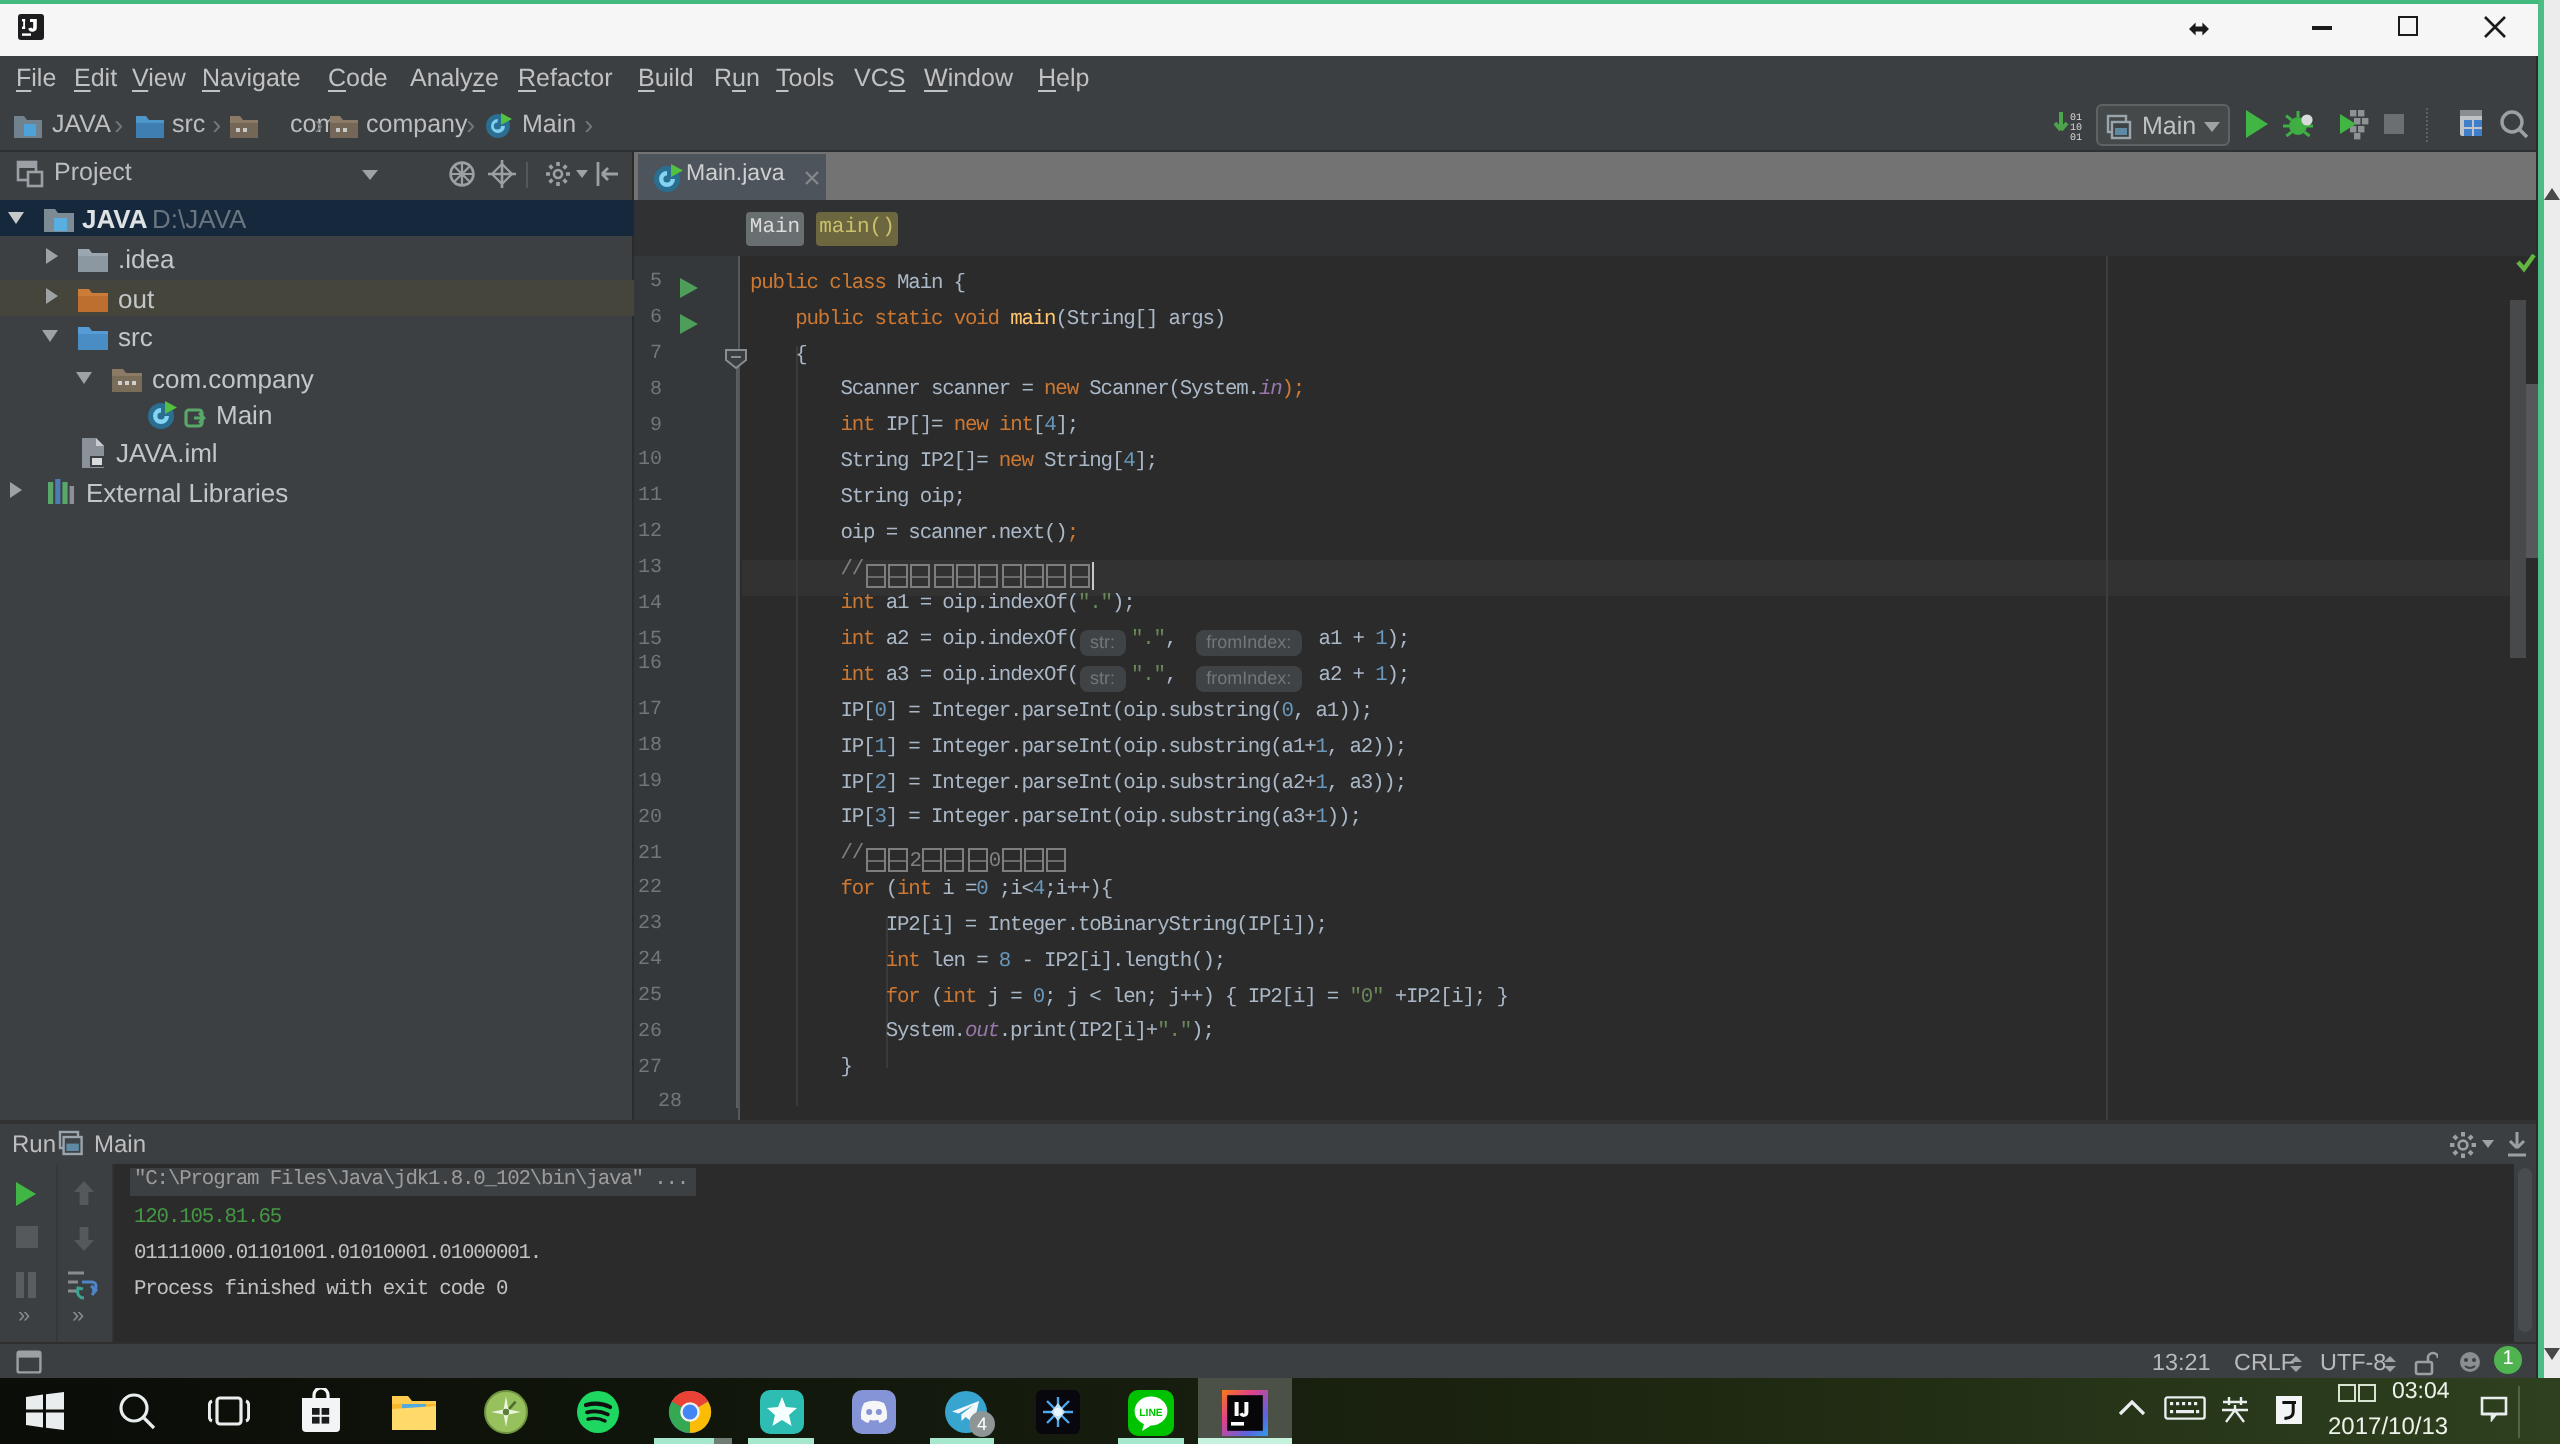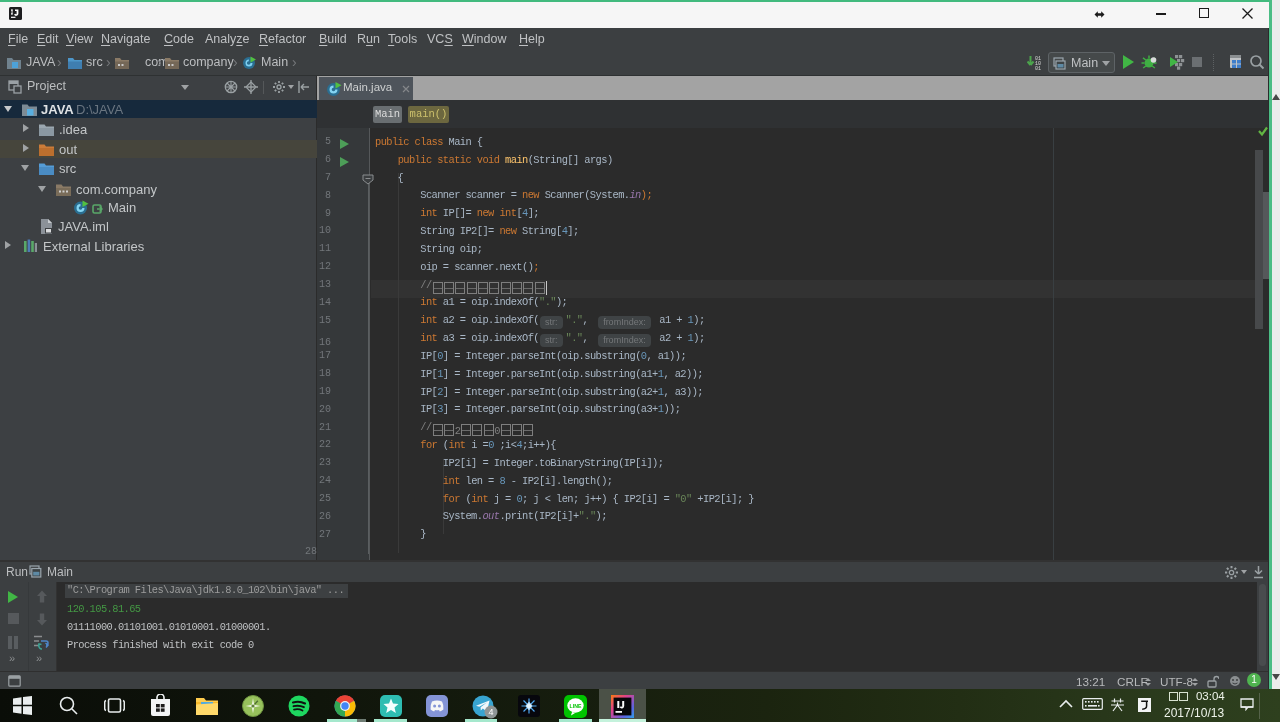--- a/index.html
+++ b/index.html
@@ -19,21 +19,21 @@
   .crumb { position:absolute; top:5px; font-size:12.5px; color:#bcbec0; }
   .chev { position:absolute; top:4px; font-size:14px; color:#75777a; }
   
   #projpanel { left:0; top:76px; width:317px; height:484px; background:#3d4043; border-right:1px solid #2b2b2b; }
   #projhead { position:absolute; left:0; top:0; width:100%; height:23px; }
   .ptxt { position:absolute; font-size:12.5px; color:#bcbec0; }
   .trow { position:absolute; left:0; width:317px; height:19px; }
   .tlabel { position:absolute; top:2px; font-size:13px; color:#c3c6c8; }
   .tarrow { position:absolute; width:0; height:0; }
   
-  #tabbar { left:317px; top:76px; width:951px; height:24px; background:#a3a3a3; }
+  #tabbar { left:317px; top:76px; width:951px; height:24px; background:#737373; }
   #tab1 { position:absolute; left:2px; top:1px; width:94px; height:23px; background:#4e545b; }
   #bcrow { left:317px; top:100px; width:951px; height:28px; background:#2f3133; }
   .chip { position:absolute; top:6px; height:17px; border-radius:2px;
           font-family:"Liberation Mono", monospace; font-size:10.5px; line-height:17px; text-align:center; }
   #gutter { left:317px; top:128px; width:53px; height:432px; background:#35383a; border-right:1px solid #55585a; }
   #codearea { left:371px; top:128px; width:891px; height:432px; background:#2b2b2b; }
   .lnum { position:absolute; right:24px; font-family:"Liberation Mono", monospace; font-size:10px; color:#72767a; }
   pre.code { position:absolute; left:375px; top:134px; font-family:"Liberation Mono", monospace;
              font-size:10.4px; line-height:17.83px; letter-spacing:-0.581px; color:#a9b7c6; }
   .k { color:#cc7832; } .n { color:#6897bb; } .s { color:#6a8759; }
@@ -327,33 +327,33 @@
   <div class="lnum" style="left:305px;top:154.0px;width:26px;text-align:right">6</div>
   <div class="lnum" style="left:305px;top:171.9px;width:26px;text-align:right">7</div>
   <div class="lnum" style="left:305px;top:189.7px;width:26px;text-align:right">8</div>
   <div class="lnum" style="left:305px;top:207.5px;width:26px;text-align:right">9</div>
   <div class="lnum" style="left:305px;top:225.3px;width:26px;text-align:right">10</div>
   <div class="lnum" style="left:305px;top:243.2px;width:26px;text-align:right">11</div>
   <div class="lnum" style="left:305px;top:261.0px;width:26px;text-align:right">12</div>
   <div class="lnum" style="left:305px;top:278.8px;width:26px;text-align:right">13</div>
   <div class="lnum" style="left:305px;top:296.7px;width:26px;text-align:right">14</div>
   <div class="lnum" style="left:305px;top:314.5px;width:26px;text-align:right">15</div>
-  <div class="lnum" style="left:305px;top:337px;width:26px;text-align:right">16</div>
+  <div class="lnum" style="left:305px;top:327px;width:26px;text-align:right">16</div>
   <div class="lnum" style="left:305px;top:350.2px;width:26px;text-align:right">17</div>
   <div class="lnum" style="left:305px;top:368.0px;width:26px;text-align:right">18</div>
   <div class="lnum" style="left:305px;top:385.8px;width:26px;text-align:right">19</div>
   <div class="lnum" style="left:305px;top:403.6px;width:26px;text-align:right">20</div>
   <div class="lnum" style="left:305px;top:421.5px;width:26px;text-align:right">21</div>
   <div class="lnum" style="left:305px;top:439.3px;width:26px;text-align:right">22</div>
   <div class="lnum" style="left:305px;top:457.1px;width:26px;text-align:right">23</div>
   <div class="lnum" style="left:305px;top:475.0px;width:26px;text-align:right">24</div>
   <div class="lnum" style="left:305px;top:492.8px;width:26px;text-align:right">25</div>
   <div class="lnum" style="left:305px;top:510.6px;width:26px;text-align:right">26</div>
   <div class="lnum" style="left:305px;top:528.5px;width:26px;text-align:right">27</div>
-  <div class="lnum" style="left:291px;top:546.3px;width:26px;text-align:right">28</div>
+  <div class="lnum" style="left:315px;top:546.3px;width:26px;text-align:right">28</div>
   </div>
 
   <div class="abs" style="left:340px;top:139px;width:0;height:0;border-top:5.5px solid transparent;border-bottom:5.5px solid transparent;border-left:9px solid #4d9e58"></div>
   <div class="abs" style="left:340px;top:157px;width:0;height:0;border-top:5.5px solid transparent;border-bottom:5.5px solid transparent;border-left:9px solid #4d9e58"></div>
 
   <svg class="abs" style="left:362px;top:174px" width="12" height="11" viewBox="0 0 12 11">
     <path d="M1 1 h10 v5 l-5 4 l-5 -4 Z" fill="#3b3e40" stroke="#8a8d8f" stroke-width="1"></path>
     <path d="M3.5 4.5 h5" stroke="#8a8d8f" stroke-width="1"></path>
   </svg>
   <pre class="code" id="codepre"><span class="k">public</span> <span class="k">class</span> Main {

